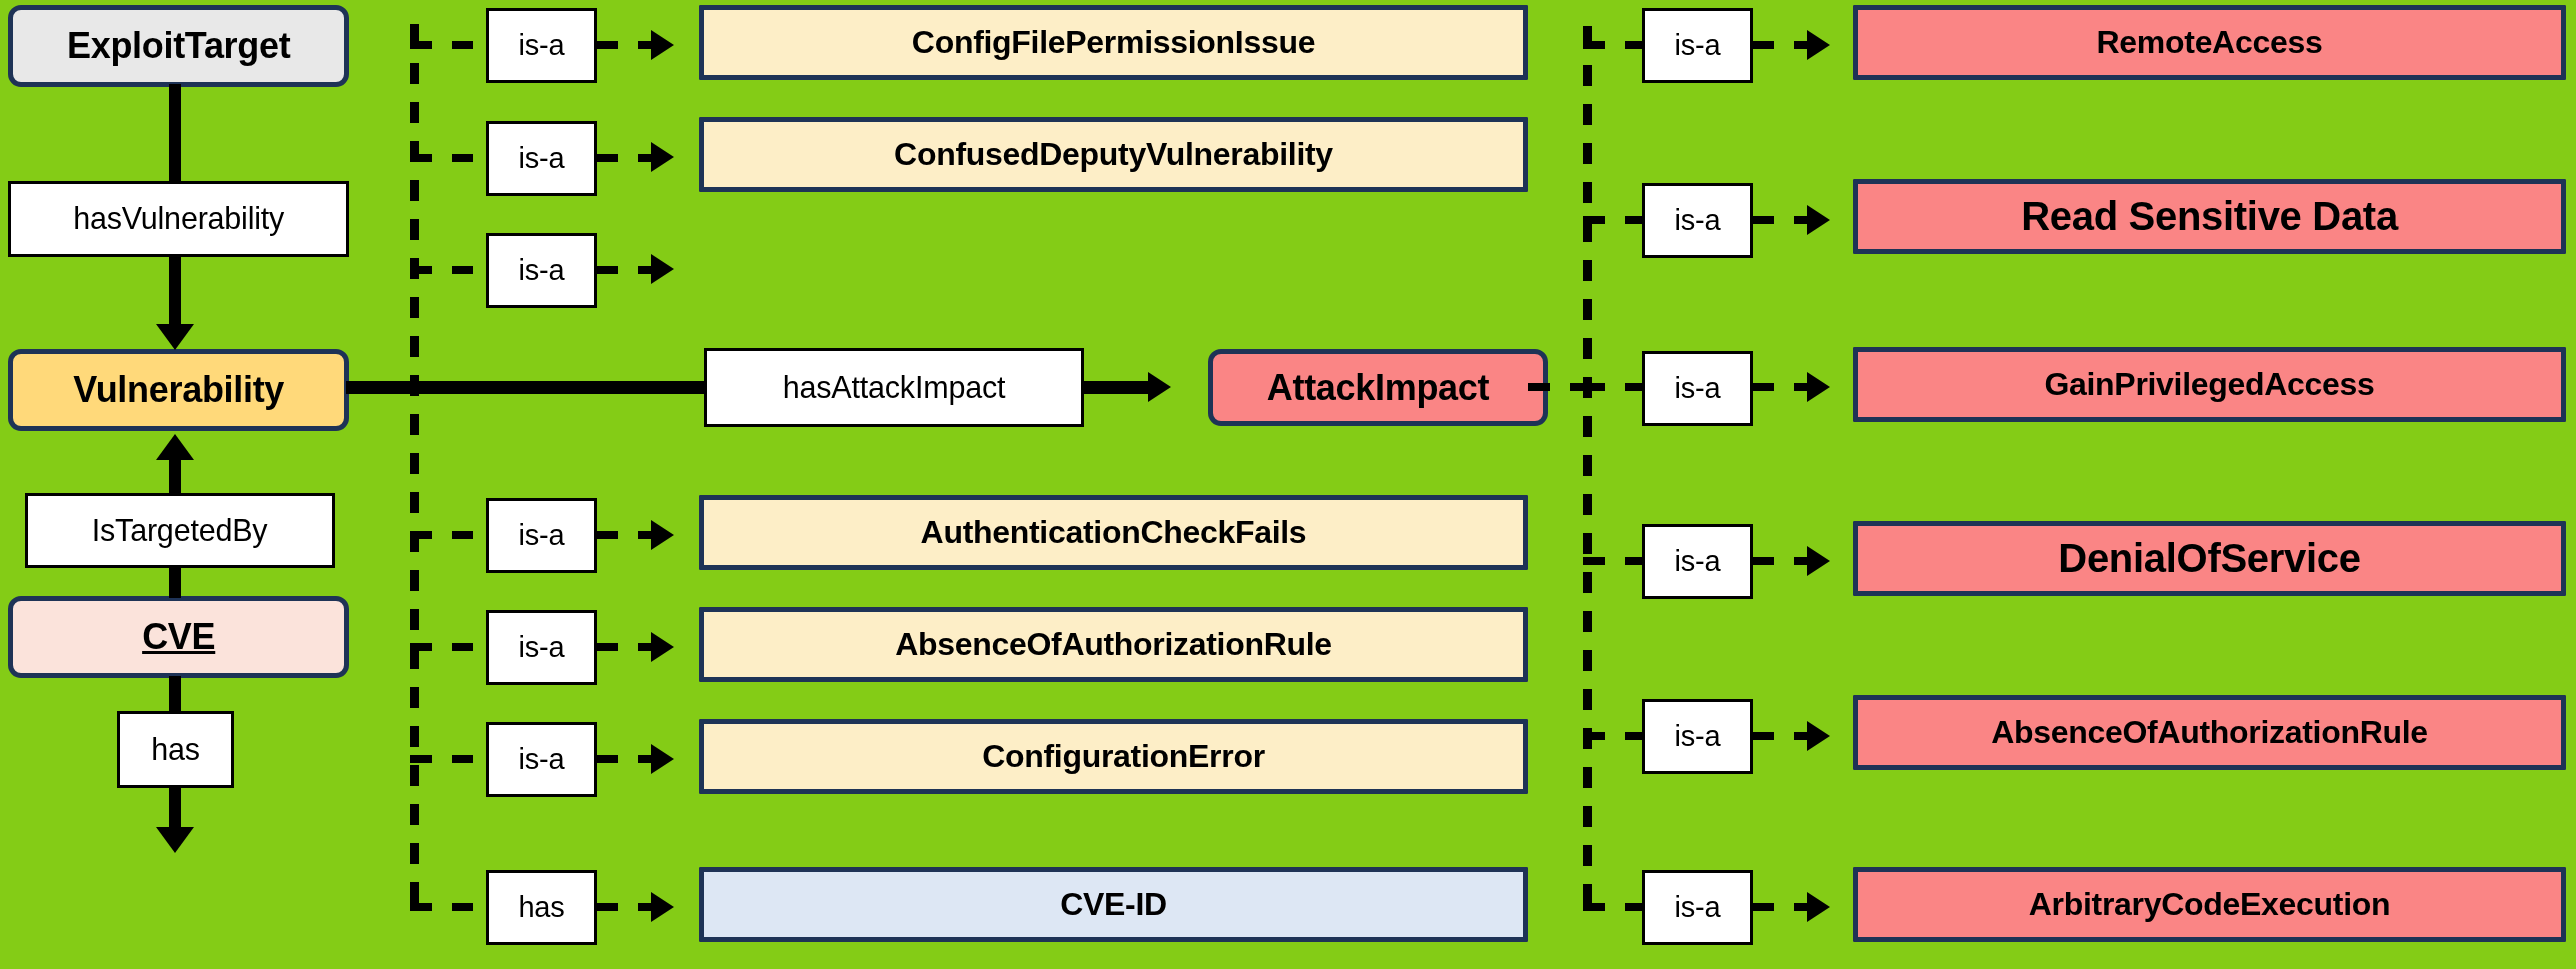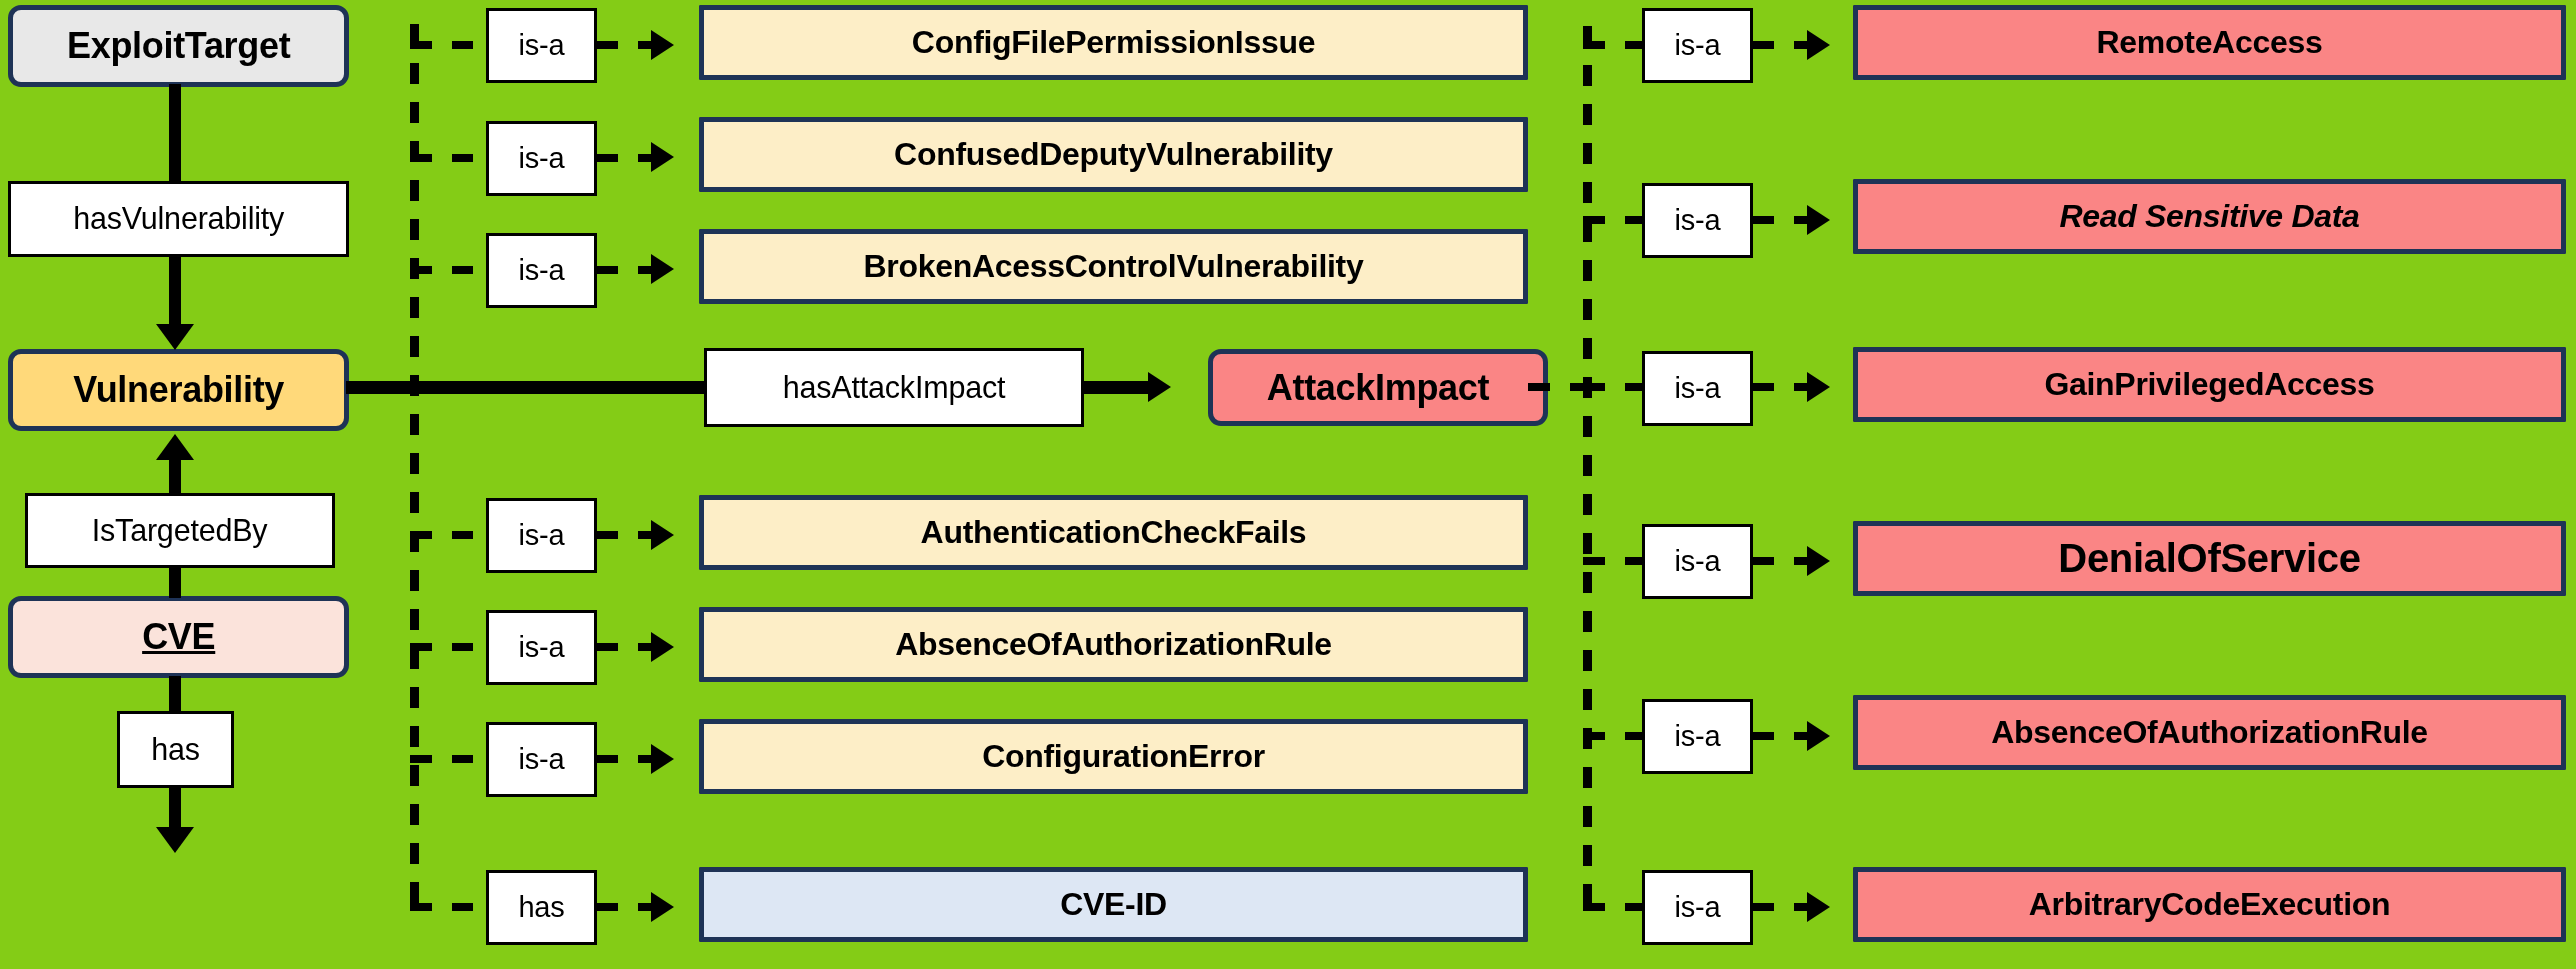--- a/index.html
+++ b/index.html
@@ -113,21 +113,20 @@
   <div class="dash-h" style="left:410px;top:154px;width:76px;"></div>
   <div class="rel" style="left:486px;top:121px;width:111px;height:75px;font-size:29px;">is-a</div>
   <div class="dash-h" style="left:596px;top:154px;width:59px;"></div>
   <div class="arrow-r" style="left:651px;top:142px;"></div>
   <div class="node sq" style="left:699px;top:117px;width:829px;height:75px;background:#fdeec7;font-size:32px;">ConfusedDeputyVulnerability</div>
 
   <div class="dash-h" style="left:410px;top:266px;width:76px;"></div>
   <div class="rel" style="left:486px;top:233px;width:111px;height:75px;font-size:29px;">is-a</div>
   <div class="dash-h" style="left:596px;top:266px;width:59px;"></div>
   <div class="arrow-r" style="left:651px;top:254px;"></div>
-  <div class="node sq" style="left:699px;top:229px;width:829px;height:75px;background:#fdeec7;font-size:32px;">BrokenAcessControlVulnerability</div>
 
   <div class="seg" style="left:346px;top:381px;width:362px;height:13px;z-index:5;"></div>
   <div class="rel" style="left:704px;top:348px;width:380px;height:79px;font-size:30.5px;">hasAttackImpact</div>
   <div class="seg" style="left:1082px;top:381px;width:70px;height:13px;"></div>
   <div class="arrow-r" style="left:1148px;top:372px;"></div>
   <div class="node round" style="left:1208px;top:349px;width:340px;height:77px;background:#fa8585;font-size:36px;">AttackImpact</div>
   <div class="dash-h" style="left:1528px;top:383px;width:70px;"></div>
 
   <div class="dash-h" style="left:410px;top:531px;width:76px;"></div>
   <div class="rel" style="left:486px;top:498px;width:111px;height:75px;font-size:29px;">is-a</div>
@@ -158,21 +157,21 @@
   <div class="dash-h" style="left:1583px;top:41px;width:65px;"></div>
   <div class="rel" style="left:1642px;top:8.2px;width:111px;height:75px;font-size:29px;">is-a</div>
   <div class="dash-h" style="left:1752px;top:41px;width:59px;"></div>
   <div class="arrow-r" style="left:1807px;top:30px;"></div>
   <div class="node sq" style="left:1853px;top:4.7px;width:713px;height:75px;background:#fa8585;font-size:32px;">RemoteAccess</div>
 
   <div class="dash-h" style="left:1583px;top:216px;width:65px;"></div>
   <div class="rel" style="left:1642px;top:183px;width:111px;height:75px;font-size:29px;">is-a</div>
   <div class="dash-h" style="left:1752px;top:216px;width:59px;"></div>
   <div class="arrow-r" style="left:1807px;top:205px;"></div>
-  <div class="node sq" style="left:1853px;top:179px;width:713px;height:75px;background:#fa8585;font-size:32px;font-style:italic;">Read Sensitive Data</div>
+  <div class="node sq" style="left:1853px;top:179px;width:713px;height:75px;background:#fa8585;font-size:40px;">Read Sensitive Data</div>
 
   <div class="dash-h" style="left:1583px;top:383px;width:65px;"></div>
   <div class="rel" style="left:1642px;top:351px;width:111px;height:75px;font-size:29px;">is-a</div>
   <div class="dash-h" style="left:1752px;top:383px;width:59px;"></div>
   <div class="arrow-r" style="left:1807px;top:372px;"></div>
   <div class="node sq" style="left:1853px;top:347px;width:713px;height:75px;background:#fa8585;font-size:32px;">GainPrivilegedAccess</div>
 
   <div class="dash-h" style="left:1583px;top:557px;width:65px;"></div>
   <div class="rel" style="left:1642px;top:524px;width:111px;height:75px;font-size:29px;">is-a</div>
   <div class="dash-h" style="left:1752px;top:557px;width:59px;"></div>

